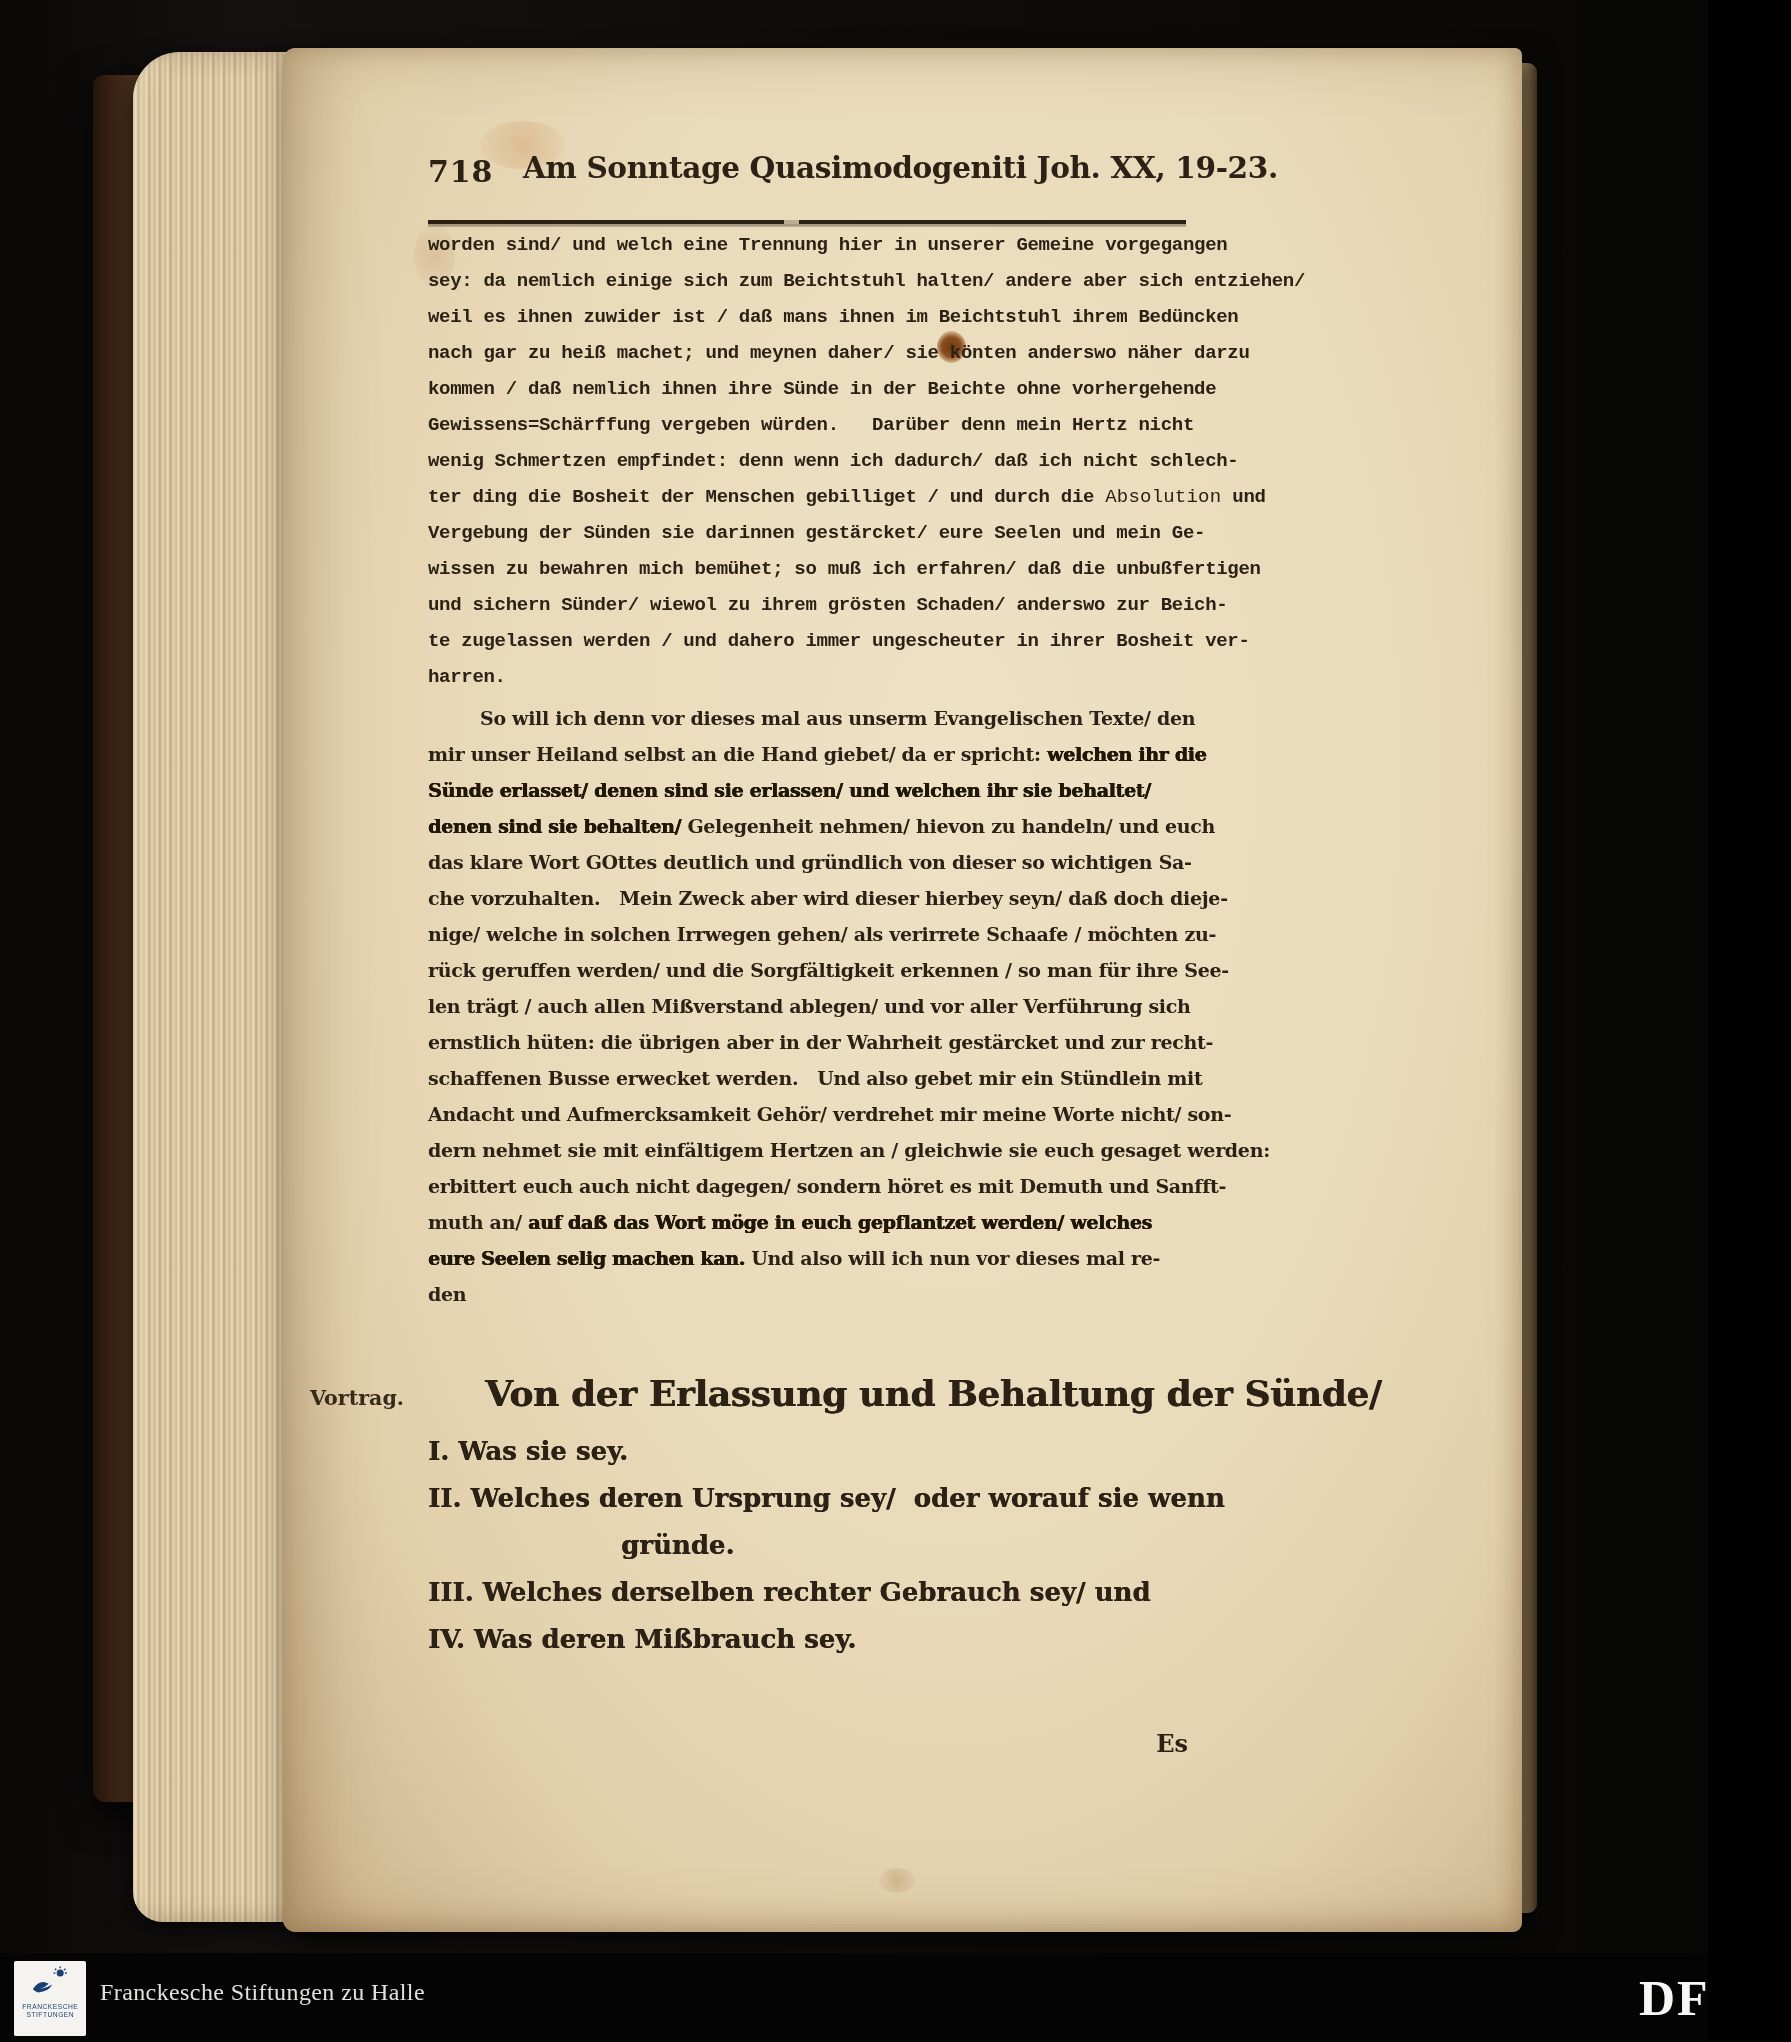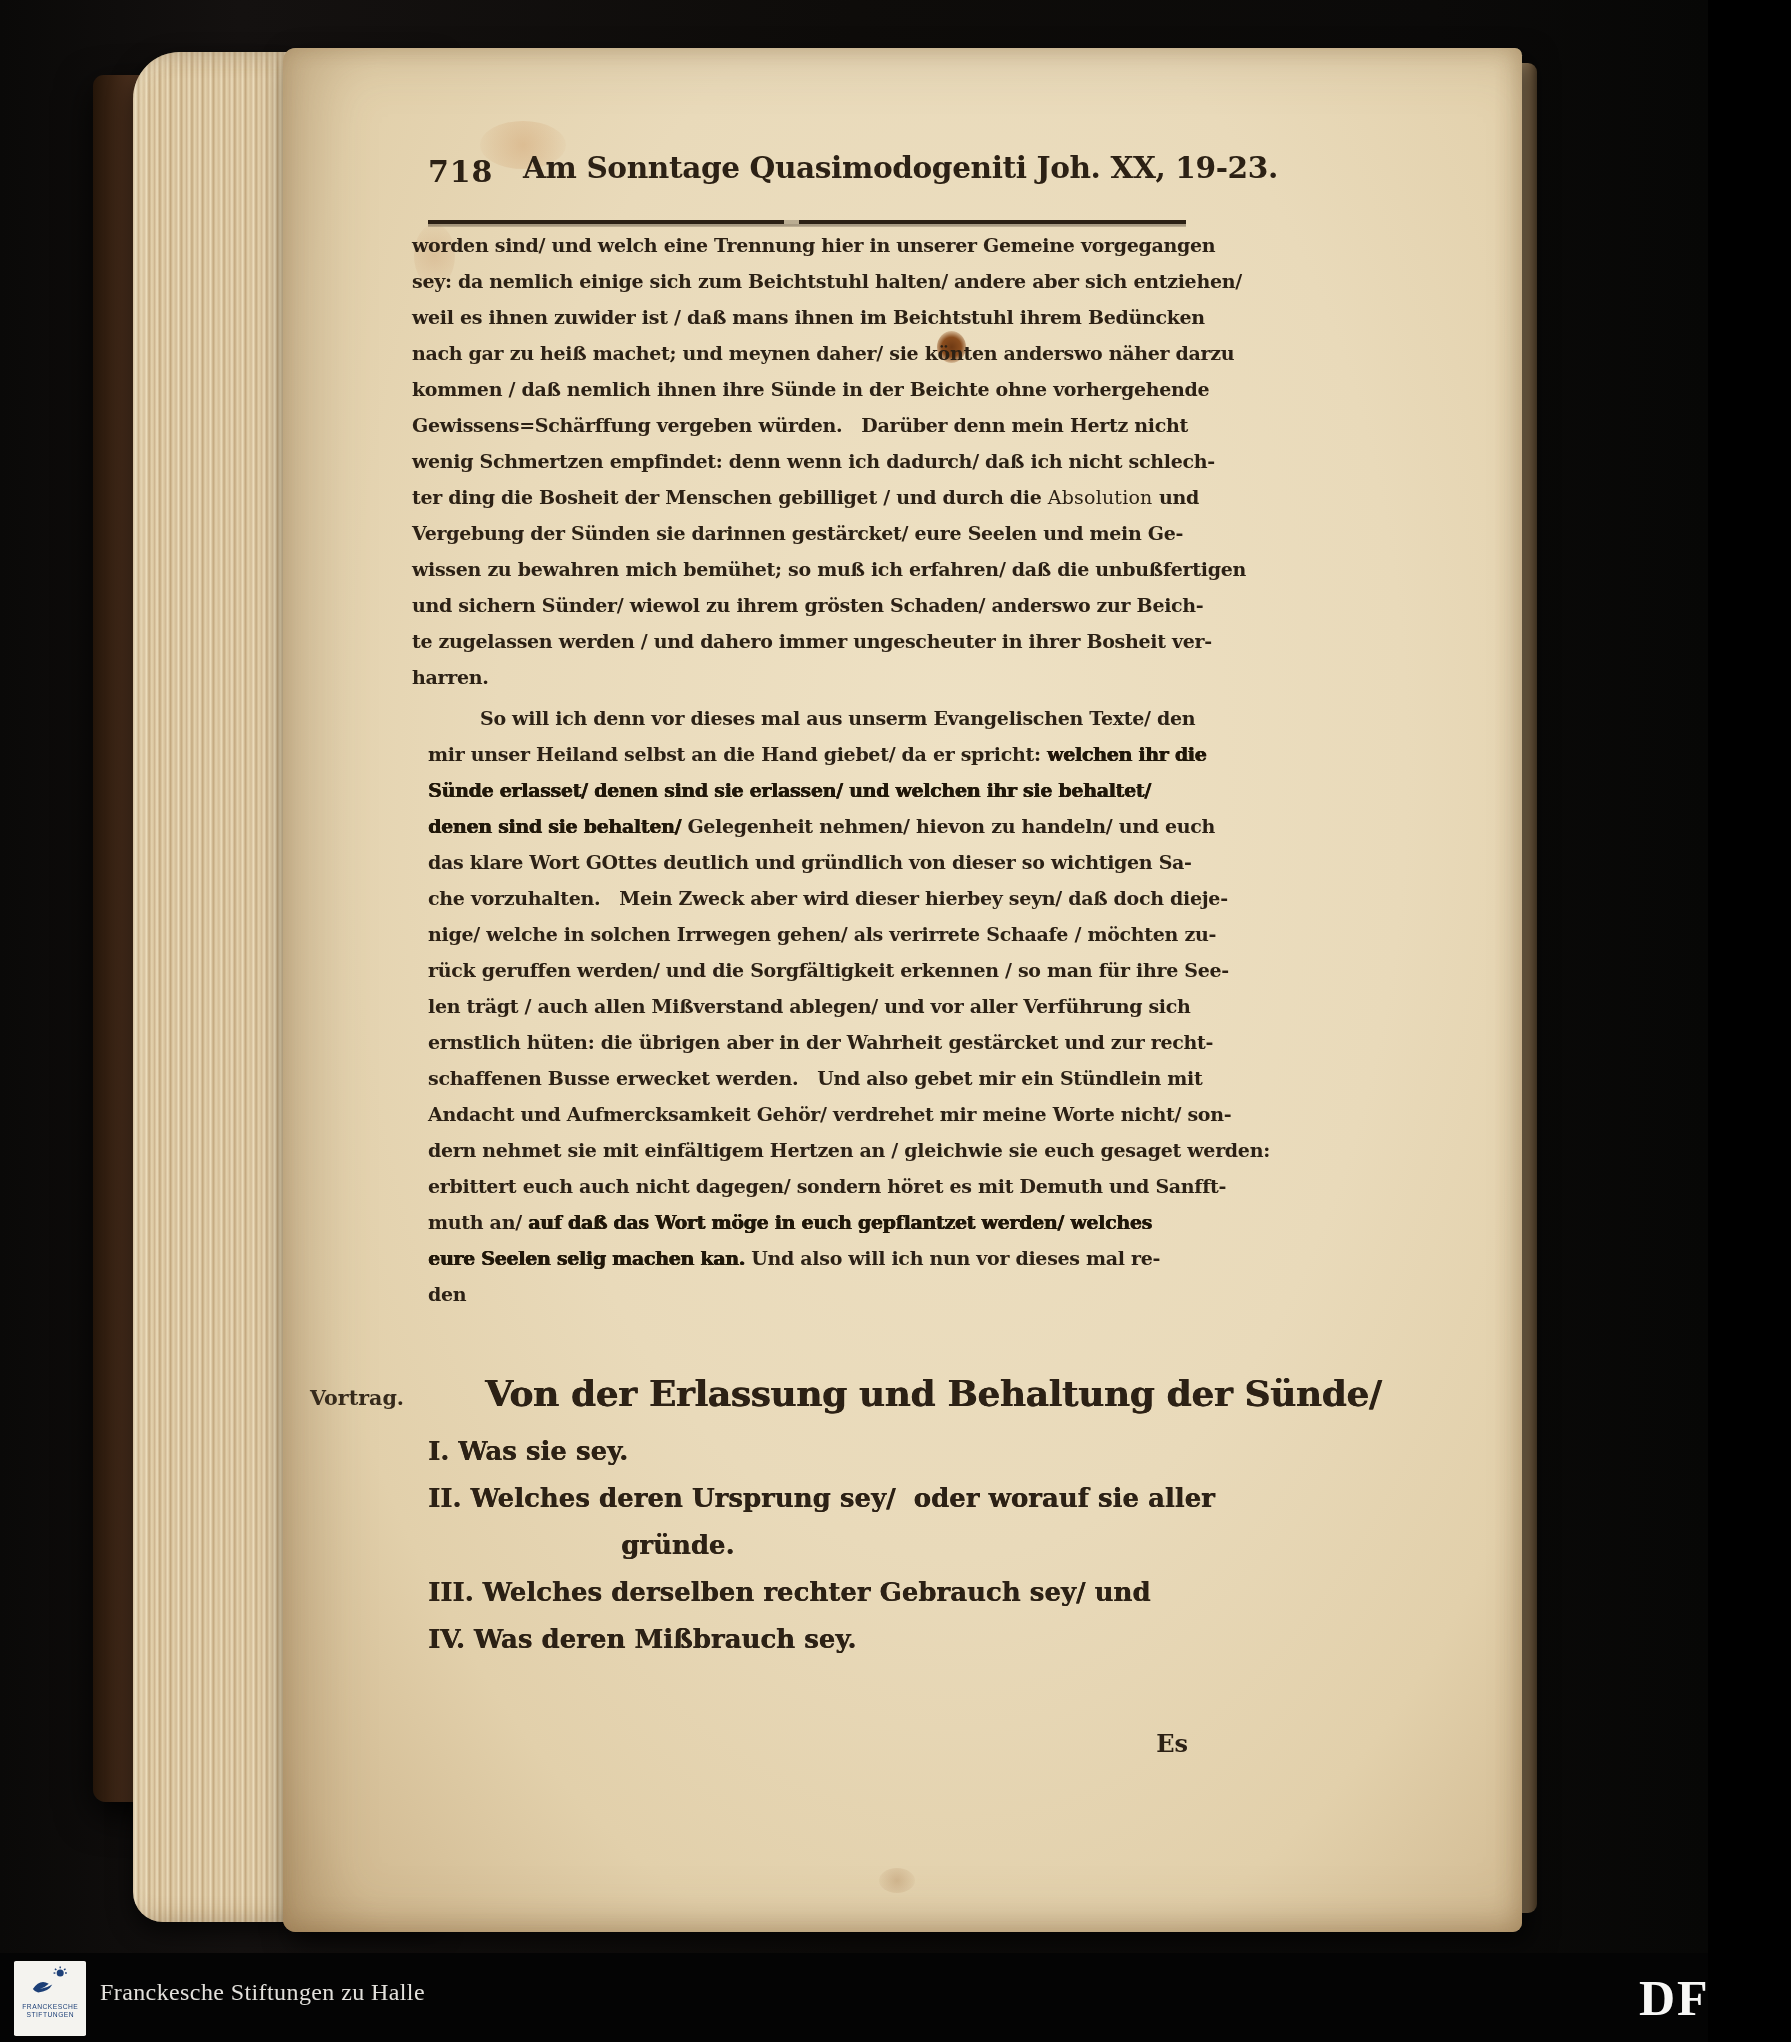--- a/index.html
+++ b/index.html
@@ -33,21 +33,21 @@
   
   .ink{color:#2c2115;}
   .pagenum{position:absolute;left:428px;top:154px;font-size:30px;font-weight:700;letter-spacing:0.9px;}
   .running-title{position:absolute;left:523px;top:150px;font-size:29.6px;font-weight:700;
     letter-spacing:-0.4px;white-space:pre;}
   .head-rule{position:absolute;left:428px;top:220px;width:758px;height:3.6px;
     background:linear-gradient(90deg,#2b2014 0 47%,rgba(43,32,20,.25) 47% 49%,#2b2014 49% 100%);
     box-shadow:0 2.7px 0 rgba(43,32,20,.35);}
   .bodytext{position:absolute;width:779px;font-size:19px;font-weight:700;
     letter-spacing:-0.3px;line-height:36px;}
-  #para1{left:412px;top:227px;}
+  #para1{left:428px;top:227px;font-family:Liberation Mono, monospace;}
   #para2{left:428px;top:700px;}
   #para2 .tline:first-child{padding-left:52px;}
   .tline{white-space:pre;}
   .tline .em{text-shadow:0.6px 0 0 currentColor,0 0.4px 0 currentColor;color:#201709;}
   .tline .lat{font-weight:400;letter-spacing:0.2px;}
   .margin-note{position:absolute;left:310px;top:1386px;font-size:20.6px;font-weight:700;color:#362a1b;}
   .sermon-heading{position:absolute;left:485px;top:1372px;font-size:36px;font-weight:700;
     letter-spacing:-0.4px;white-space:pre;text-shadow:0.6px 0 0 currentColor;}
   #outline{position:absolute;left:428px;top:1428px;font-size:26px;font-weight:700;line-height:47px;}
   .orow{white-space:pre;text-shadow:0.4px 0 0 currentColor;}
@@ -119,21 +119,21 @@
       <div class="tline"><span>erbittert euch auch nicht dagegen/ sondern höret es mit Demuth und Sanfft-</span></div>
       <div class="tline"><span>muth an/ </span><span class="em">auf daß das Wort möge in euch gepflantzet werden/ welches</span></div>
       <div class="tline"><span class="em">eure Seelen selig machen kan. </span><span>Und also will ich nun vor dieses mal re-</span></div>
       <div class="tline"><span>den</span></div>
     </div>
 
   <div class="margin-note">Vortrag.</div>
   <div class="sermon-heading ink">Von der Erlassung und Behaltung der Sünde/</div>
   <div id="outline" class="ink">
       <div class="orow"><span class="onum">I.</span><span>Was sie sey.</span></div>
-      <div class="orow"><span class="onum">II.</span><span>Welches deren Ursprung sey/  oder worauf sie aller</span></div>
+      <div class="orow"><span class="onum">II.</span><span>Welches deren Ursprung sey/  oder worauf sie wenn</span></div>
       <div class="ocont">gründe.</div>
       <div class="orow"><span class="onum">III.</span><span>Welches derselben rechter Gebrauch sey/ und</span></div>
       <div class="orow"><span class="onum">IV.</span><span>Was deren Mißbrauch sey.</span></div>
     </div>
 
   <div class="catchword ink">Es</div>
 
   <div class="footer-bar"></div>
   <div class="inst-logo">
     <span>

